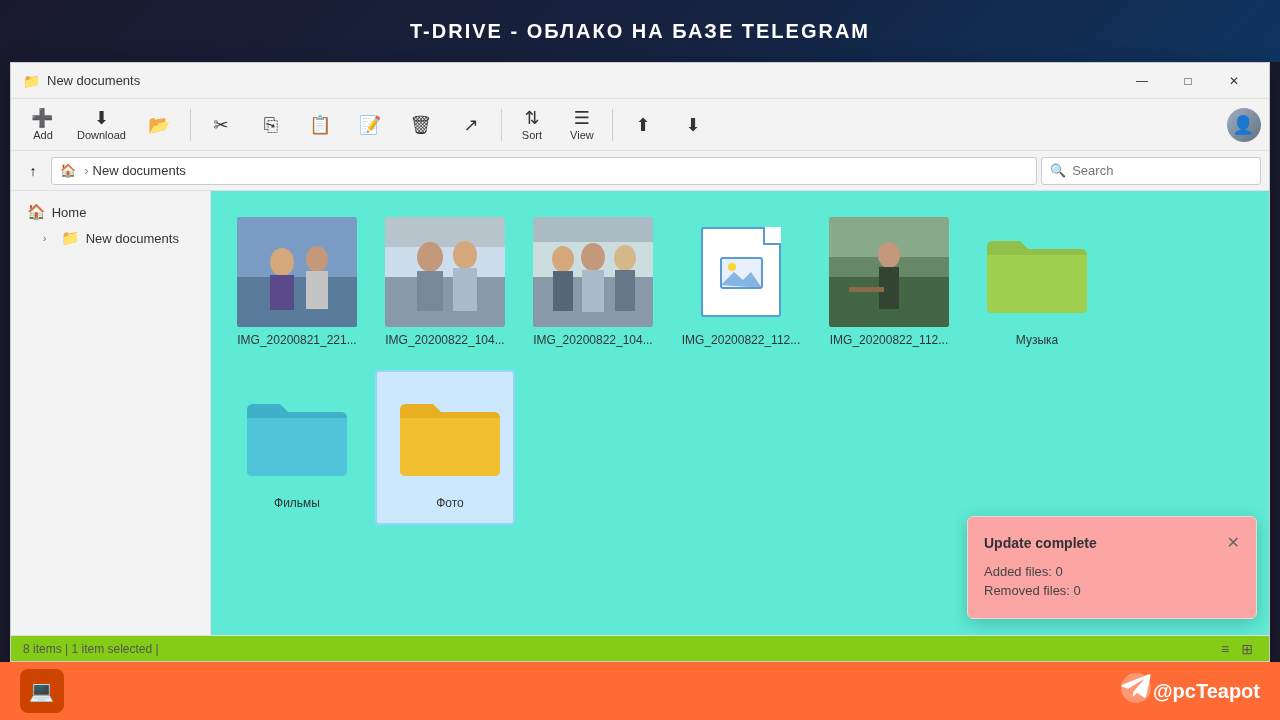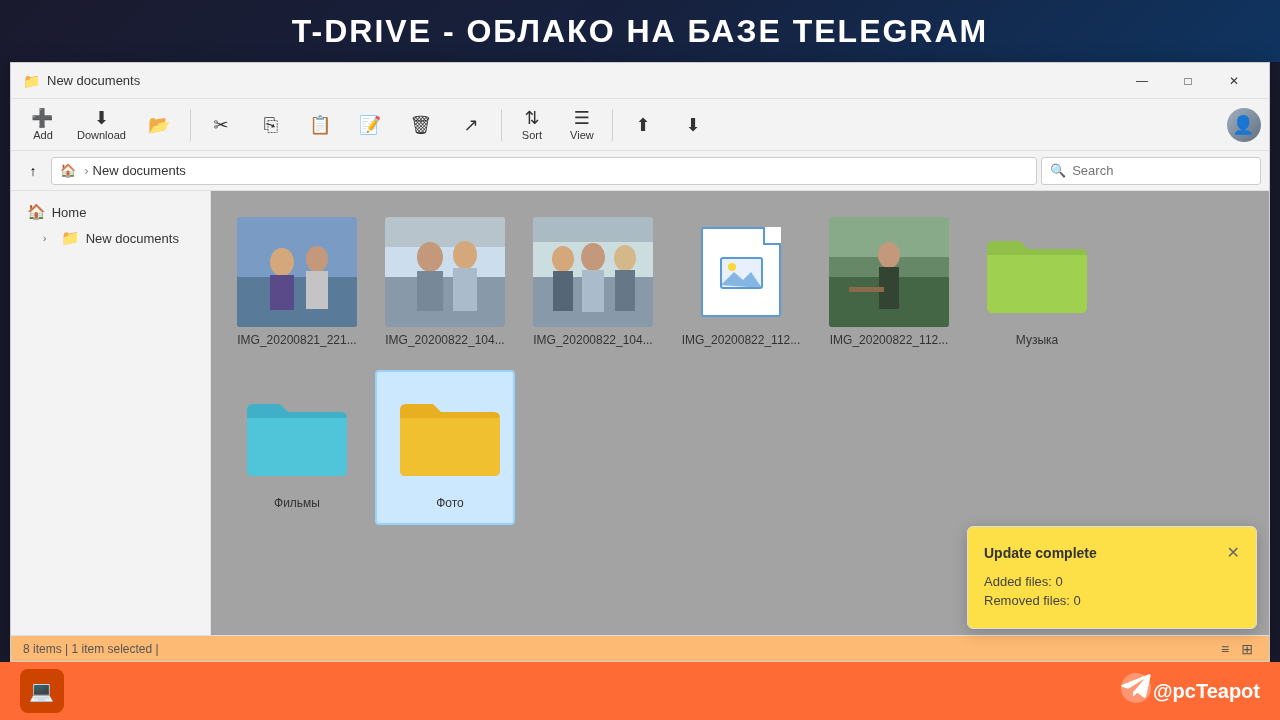--- a/index.html
+++ b/index.html
@@ -9,21 +9,21 @@
     .top-banner {
       width: 100%;
       height: 62px;
       background: linear-gradient(135deg, #1a1a2e 0%, #16213e 50%, #0f3460 100%);
       display: flex;
       align-items: center;
       justify-content: center;
     }
     .top-banner-title {
       color: white;
-      font-size: 32px;
+      font-size: 20px;
       font-weight: 600;
       letter-spacing: 2px;
     }
 
     
     .explorer-window {
       position: absolute;
       top: 62px;
       left: 10px;
       width: 1260px;
@@ -202,21 +202,21 @@
 
     
     .file-grid {
       flex: 1;
       padding: 16px;
       display: flex;
       flex-wrap: wrap;
       align-content: flex-start;
       gap: 8px;
       overflow-y: auto;
-      background: #a3a3a3;
+      background: #5eead4;
     }
 
     .file-item {
       width: 140px;
       height: 155px;
       display: flex;
       flex-direction: column;
       align-items: center;
       padding: 8px;
       border-radius: 4px;
@@ -279,21 +279,21 @@
       width: 16px;
       height: 16px;
       background: white;
       border-left: 2px solid #5b9bd5;
       border-bottom: 2px solid #5b9bd5;
     }
 
     
     .status-bar {
       height: 26px;
-      background: #fdba74;
+      background: #84cc16;
       border-top: 1px solid #e0e0e0;
       display: flex;
       align-items: center;
       padding: 0 12px;
       font-size: 12px;
       color: #555;
       justify-content: space-between;
       gap: 45px;
     }
     .status-view-btns {
@@ -303,24 +303,24 @@
     .status-view-btn {
       font-size: 14px;
       cursor: pointer;
       color: #555;
       padding: 2px 4px;
     }
 
     
     .notification-popup {
       position: absolute;
-      bottom: 32px;
+      bottom: 42px;
       right: 12px;
       width: 290px;
-      background: #fde047;
+      background: #fca5a5;
       border: 1px solid #ddd;
       border-radius: 6px;
       box-shadow: 0 4px 16px rgba(0,0,0,0.2);
       padding: 16px;
       z-index: 100;
     }
     .notification-popup .notif-header {
       display: flex;
       align-items: center;
       justify-content: space-between;

